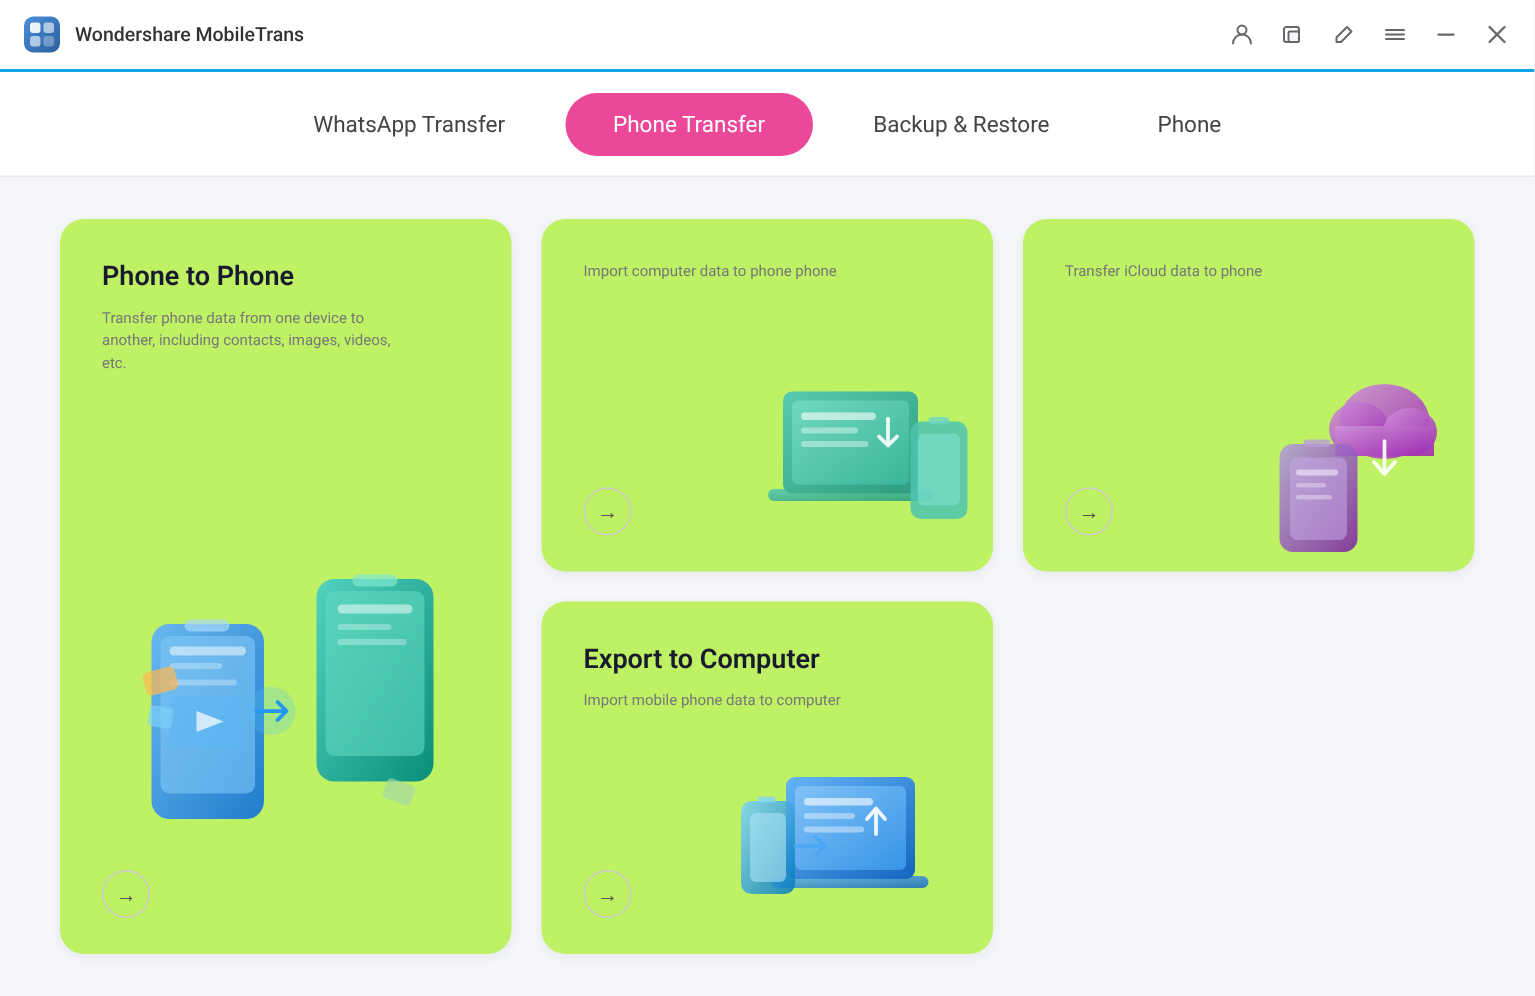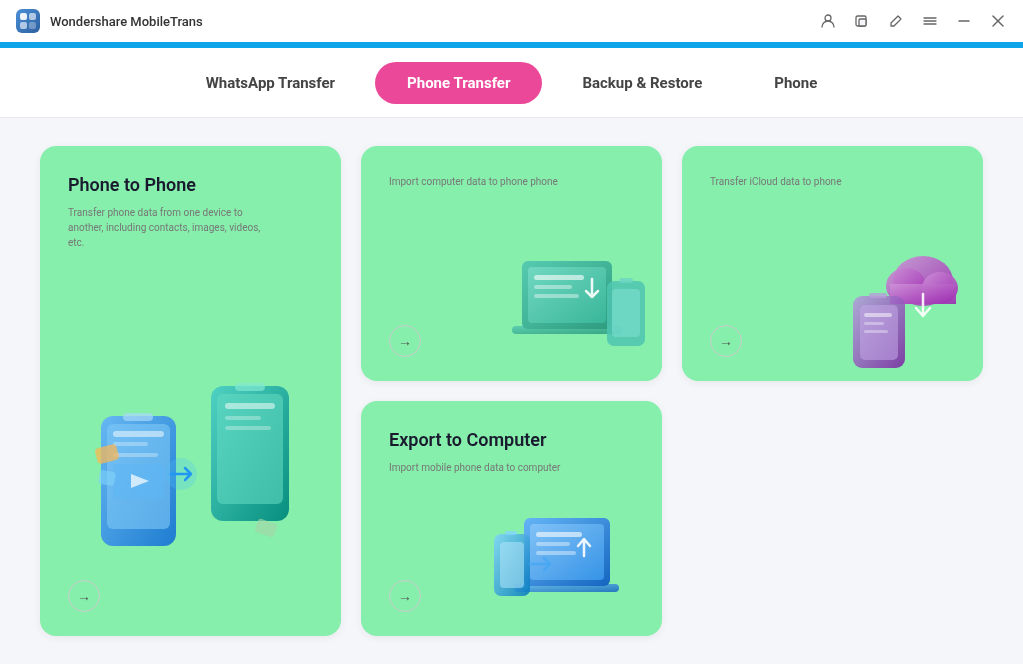--- a/index.html
+++ b/index.html
@@ -15,21 +15,21 @@
     }
 
     
     .title-bar {
       background: #ffffff;
       height: 48px;
       display: flex;
       align-items: center;
       justify-content: space-between;
       padding: 0 16px;
-      border-bottom: 6px solid #0ea5e9;
+      border-bottom: 2px solid #0ea5e9;
       flex-shrink: 0;
     }
 
     .title-bar-left {
       display: flex;
       align-items: center;
       gap: 10px;
     }
 
     .app-icon {
@@ -82,21 +82,21 @@
     }
 
     .nav-pill {
       height: 42px;
       padding: 0 32px;
       border-radius: 21px;
       display: flex;
       align-items: center;
       justify-content: center;
       font-size: 15px;
-      font-weight: 700;
+      font-weight: 400;
       cursor: pointer;
       transition: all 0.2s;
     }
 
     .nav-pill.active {
       background: #ec4899;
       color: white;
     }
 
     .nav-pill.inactive {
@@ -114,21 +114,21 @@
     .cards-grid {
       display: grid;
       grid-template-columns: 1fr 1fr 1fr;
       grid-template-rows: 1fr 1fr;
       gap: 20px;
       height: 100%;
     }
 
     
     .card {
-      background: #86efac;
+      background: #bef264;
       border-radius: 16px;
       padding: 28px;
       display: flex;
       flex-direction: column;
       position: relative;
       overflow: hidden;
       box-shadow: 0 2px 8px rgba(0,0,0,0.06);
       cursor: pointer;
       transition: box-shadow 0.2s;
     }

